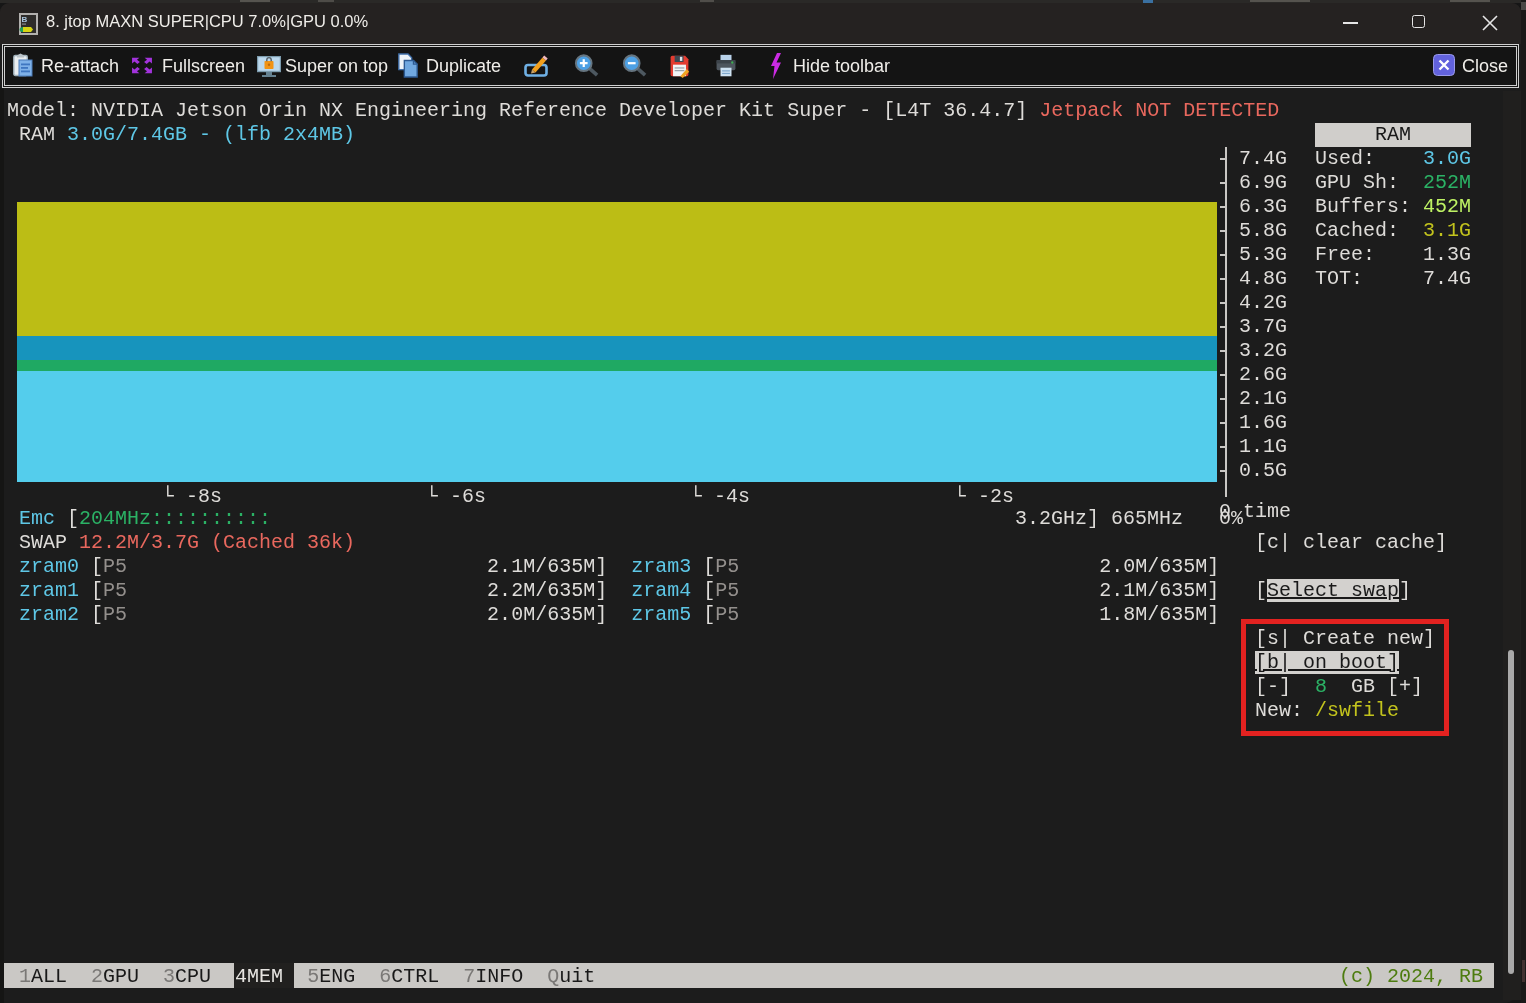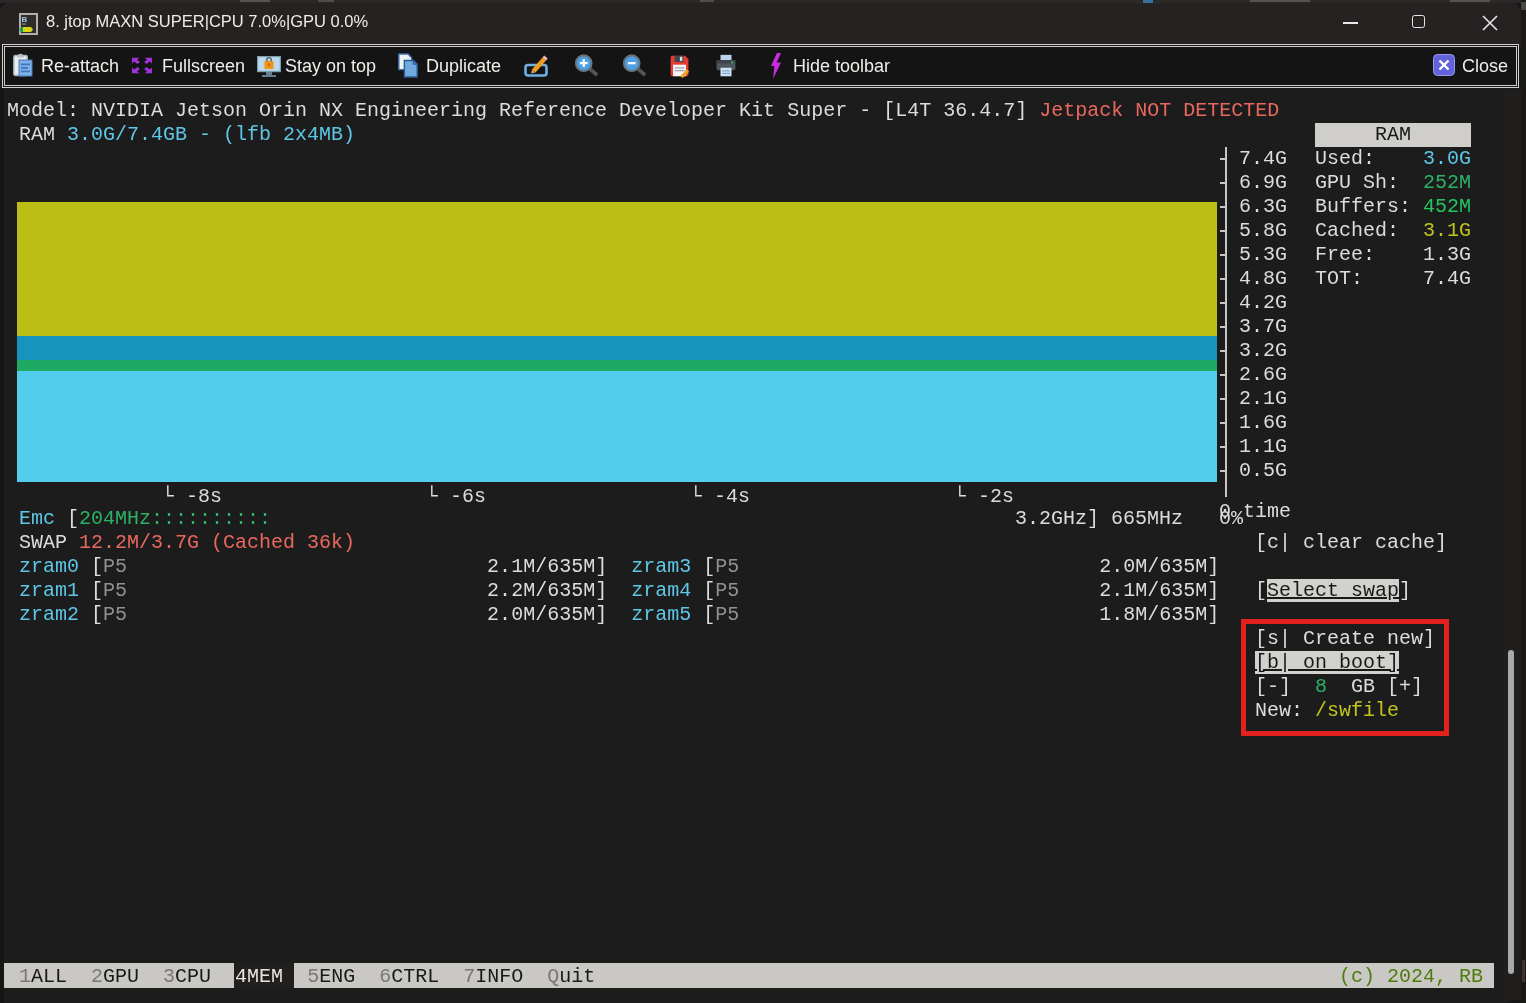--- a/index.html
+++ b/index.html
@@ -68,21 +68,21 @@
 </svg>
 <div class="lab" style="left:162px;top:56px">Fullscreen</div>
 <svg class="abs" style="left:257px;top:56px" width="24" height="21" viewBox="0 0 24 21">
   <rect x="0.5" y="0.5" width="23" height="15" fill="#bcd9ee" stroke="#7d9cae" stroke-width="1.4"></rect>
   <rect x="9" y="16" width="6" height="3" fill="#64808f"></rect>
   <rect x="5" y="19" width="14" height="2" fill="#64808f"></rect>
   <rect x="7.5" y="5" width="9" height="8" rx="0.8" fill="#f29415"></rect>
   <path d="M9.8 5.2 v-1.4 a2.2 2.2 0 0 1 4.4 0 V5.2" fill="none" stroke="#555f66" stroke-width="1.4"></path>
   <circle cx="12" cy="8.8" r="1.2" fill="#c06c0a"></circle>
 </svg>
-<div class="lab" style="left:285px;top:56px">Stay on top</div>
+<div class="lab" style="left:285px;top:56px">Super on top</div>
 <svg class="abs" style="left:397px;top:53px" width="22" height="25" viewBox="0 0 24 27">
   <path d="M2 1 h10 l4 4 v13 h-14 Z" fill="#eef3f8" stroke="#3f6ea8" stroke-width="1.5"></path>
   <path d="M8 8 h10 l4 4 v14 h-14 Z" fill="#70a8e0" stroke="#2d5a92" stroke-width="1.5"></path>
   <path d="M18 8 v4 h4" fill="none" stroke="#2d5a92" stroke-width="1.5"></path>
 </svg>
 <div class="lab" style="left:426px;top:56px">Duplicate</div>
 <svg class="abs" style="left:524px;top:53px" width="25" height="25" viewBox="0 0 25 25">
   <rect x="1.5" y="12" width="21" height="10.5" rx="2.5" fill="none" stroke="#6fb0e4" stroke-width="2.6"></rect>
   <path d="M8 16.5 L18.5 4.5 L22 7.5 L11.5 19.5 Z" fill="#f09f1d"></path>
   <path d="M18.5 4.5 L20.2 2.6 L23.7 5.6 L22 7.5 Z" fill="#f0b9c0"></path>
@@ -177,21 +177,21 @@
 <pre class="t" style="left:7px;top:555px;"> <span style="color:#5ec7e6">zram0</span> [<span style="color:#938f8c">P5</span>                              2.1M/635M]  <span style="color:#5ec7e6">zram3</span> [<span style="color:#938f8c">P5</span>                              2.0M/635M]</pre>
 <pre class="t" style="left:7px;top:579px;"> <span style="color:#5ec7e6">zram1</span> [<span style="color:#938f8c">P5</span>                              2.2M/635M]  <span style="color:#5ec7e6">zram4</span> [<span style="color:#938f8c">P5</span>                              2.1M/635M]</pre>
 <pre class="t" style="left:7px;top:603px;"> <span style="color:#5ec7e6">zram2</span> [<span style="color:#938f8c">P5</span>                              2.0M/635M]  <span style="color:#5ec7e6">zram5</span> [<span style="color:#938f8c">P5</span>                              1.8M/635M]</pre>
 <pre class="t" style="left:1255px;top:579px;">[<span class="inv">Select swap</span>]</pre>
 <pre class="t" style="left:1255px;top:627px;">[s| Create new]</pre>
 <pre class="t" style="left:1255px;top:651px;"><span class="inv">[b| on boot]</span></pre>
 <pre class="t" style="left:1255px;top:675px;font-family:Liberation Mono, monospace;">[-]  <span style="color:#2bb265">8</span>  GB [+]</pre>
 <pre class="t" style="left:1255px;top:699px;">New: <span style="color:#c2c31d">/swfile</span></pre>
 <pre class="t" style="left:1315px;top:147px;">Used:    <span style="color:#5ec7e6">3.0G</span></pre>
 <pre class="t" style="left:1315px;top:171px;">GPU Sh:  <span style="color:#2bb265">252M</span></pre>
-<pre class="t" style="left:1315px;top:195px;">Buffers: <span style="color:#22c55e">452M</span></pre>
+<pre class="t" style="left:1315px;top:195px;">Buffers: <span style="color:#bef264">452M</span></pre>
 <pre class="t" style="left:1315px;top:219px;">Cached:  <span style="color:#c2c31d">3.1G</span></pre>
 <pre class="t" style="left:1315px;top:243px;">Free:    <span style="color:#dedcd9">1.3G</span></pre>
 <pre class="t" style="left:1315px;top:267px;">TOT:     <span style="color:#dedcd9">7.4G</span></pre>
 
 <div class="abs" style="left:1241px;top:619px;width:208px;height:117px;border:5px solid #e32220"></div>
 
 <div class="abs" style="left:1503px;top:91px;width:18px;height:909px;background:#201f1e"></div>
 <div class="abs" style="left:1508px;top:650px;width:6px;height:324px;border-radius:3px;background:#a9a9a9"></div>
 
 <div class="abs" style="left:4px;top:963px;width:1490px;height:25px;background:#cac8c5"></div>

